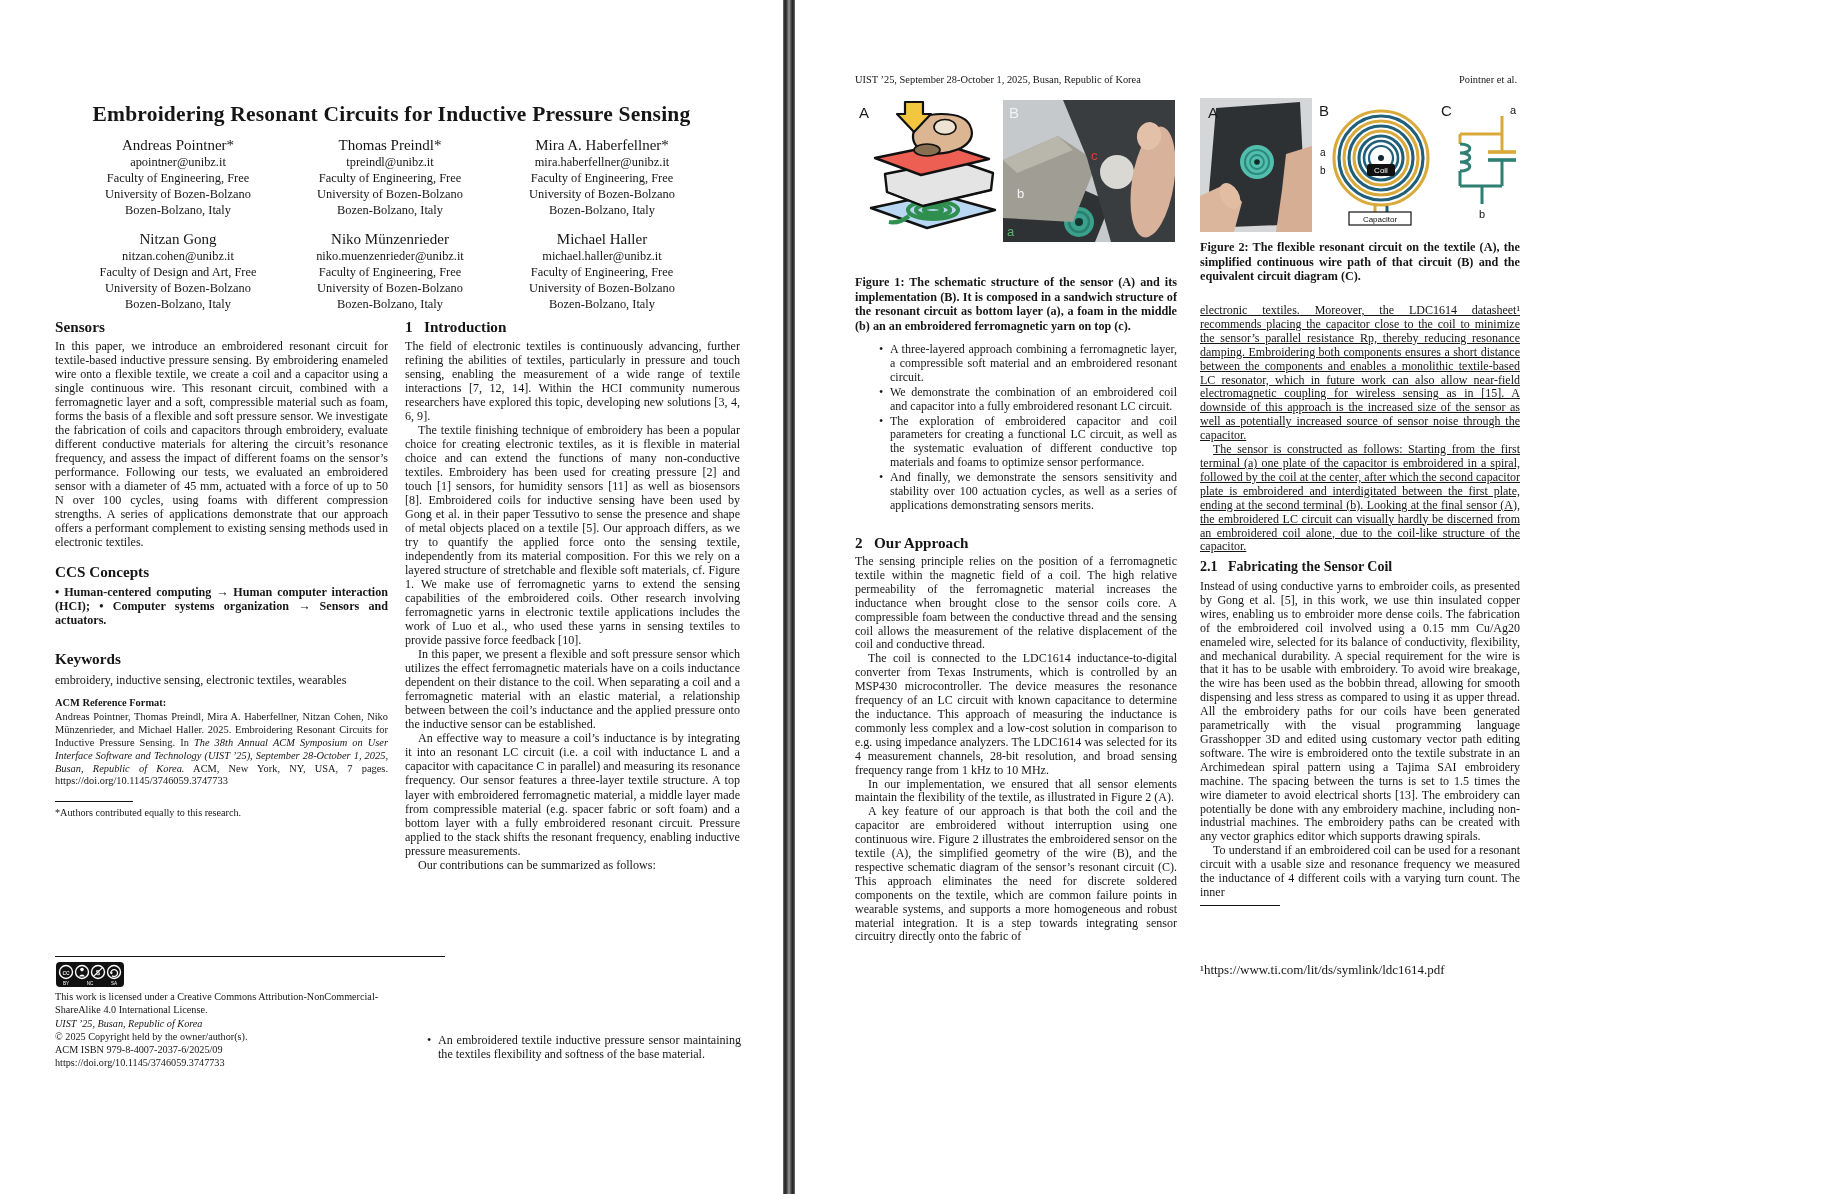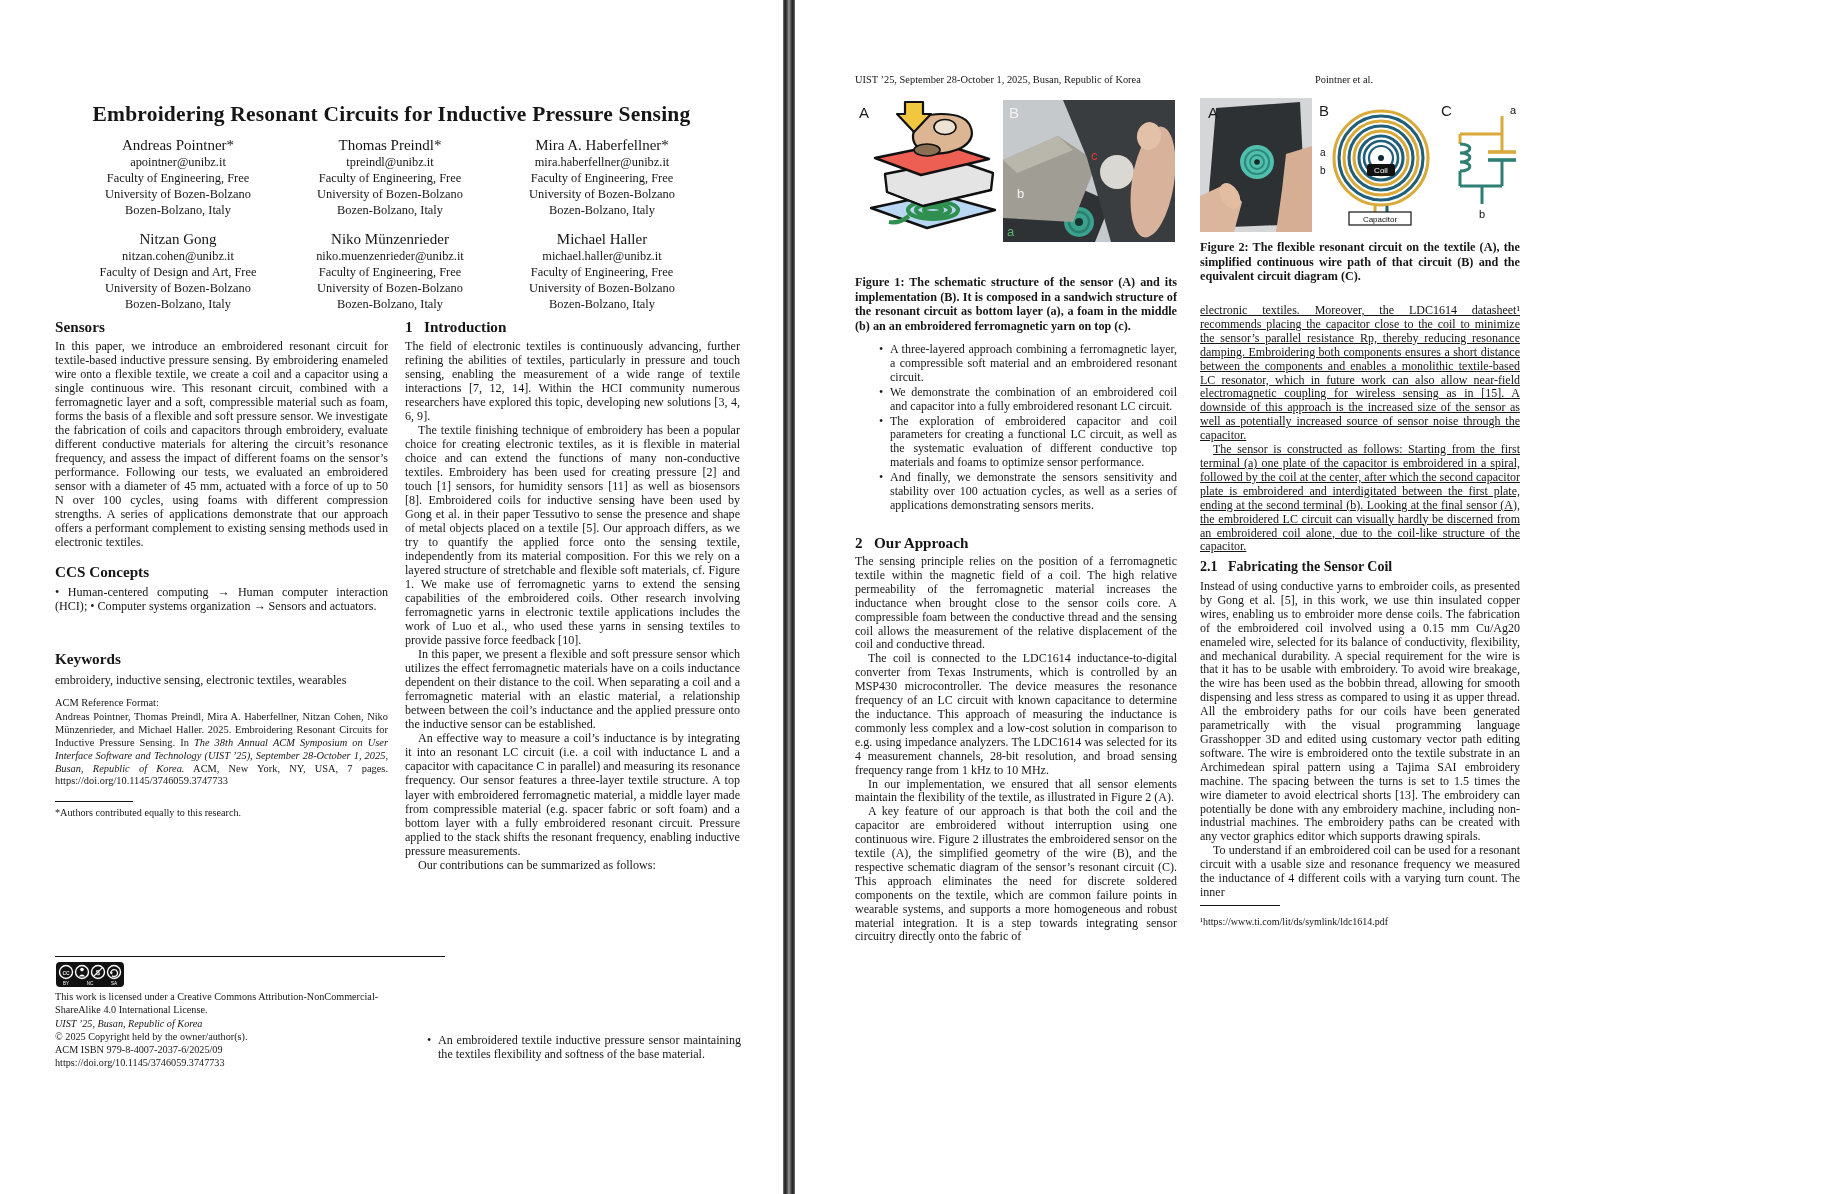--- a/index.html
+++ b/index.html
@@ -15,21 +15,21 @@
     background:linear-gradient(90deg,#777 0px,#1d1d1d 2px,#4a4a4a 4px,#9a9a9a 6px,#4a4a4a 8px,#1d1d1d 10px,#777 12px);}
   
   .title{font-size:21.5px;font-weight:bold;text-align:center;letter-spacing:.2px;}
   .auth-name{font-size:15px;text-align:center;}
   .auth-line{font-size:12.4px;line-height:1.3;text-align:center;}
   .h1{font-size:15.2px;font-weight:bold;}
   .body-t{font-size:12.1px;line-height:1.16;text-align:justify;}
   .body-t p{margin:0;}
   .body-t p.ind{text-indent:13px;}
   .p2 .body-t{font-size:12px;}
-  .bold-t{font-weight:normal;}
+  .bold-t{font-weight:bold;}
   .small-t{font-size:10.4px;line-height:1.24;text-align:justify;}
   .tiny-t{font-size:10.2px;line-height:1.3;}
   .caption{font-size:12.2px;font-weight:bold;line-height:1.2;text-align:justify;}
   .rule{border-top:1px solid #111;height:0;}
   .bullets .bi{position:relative;padding-left:13px;margin:0 0 1px 0;}
   .bullets .bi::before{content:"\2022";position:absolute;left:2px;}
   .italic{font-style:italic;}
   .fig-label{font-family:"Liberation Sans",sans-serif;font-size:15px;color:#1c1c1c;}
   .hdr{font-size:10.4px;}
   .photo-label{font-family:"Liberation Sans",sans-serif;font-size:13px;}
@@ -144,21 +144,21 @@
   <div class="abs body-t bullets" style="left:425px;top:1033px;width:316px;">
     <p class="bi">An embroidered textile inductive pressure sensor maintaining the textiles flexibility and softness of the base material.</p>
   </div>
 </div>
 
 <div id="page-divider"></div>
 
 <div class="page p2" style="left:795px;width:1047px;">
 
   <div class="abs hdr" style="left:60px;top:74px;width:450px;">UIST ’25, September 28-October 1, 2025, Busan, Republic of Korea</div>
-  <div class="abs hdr" style="left:520px;top:74px;width:202px;">Pointner et al.</div>
+  <div class="abs hdr" style="left:520px;top:74px;width:202px;text-align:right;">Pointner et al.</div>
 
   <div class="abs" style="left:62px;top:100px;">
     <svg width="146" height="142" viewBox="0 0 146 142">
 
       <path d="M14,108 L80,94 L138,110 L70,128 Z" fill="#b9d6f2" stroke="#111" stroke-width="2.4" stroke-linejoin="round"></path>
       <g stroke="#2f8f4e" stroke-width="4.2" fill="none">
         <ellipse cx="76" cy="110" rx="25" ry="9"></ellipse>
         <ellipse cx="76" cy="110" rx="17" ry="6"></ellipse>
         <ellipse cx="76" cy="110" rx="9" ry="3.2"></ellipse>
         <path d="M52,116 q-10,8 -20,6"></path>
@@ -289,14 +289,14 @@
     <p class="ind">The sensor is constructed as follows: Starting from the first terminal (a) one plate of the capacitor is embroidered in a spiral, followed by the coil at the center, after which the second capacitor plate is embroidered and interdigitated between the first plate, ending at the second terminal (b). Looking at the final sensor (A), the embroidered LC circuit can visually hardly be discerned from an embroidered coil alone, due to the coil-like structure of the capacitor.</p>
   </div>
 
   <div class="abs h1" style="left:405px;top:559px;width:320px;font-size:14px;">2.1&nbsp;&nbsp;&nbsp;Fabricating the Sensor Coil</div>
   <div class="abs body-t" style="left:405px;top:580px;width:320px;">
     <p>Instead of using conductive yarns to embroider coils, as presented by Gong et al. [5], in this work, we use thin insulated copper wires, enabling us to embroider more dense coils. The fabrication of the embroidered coil involved using a 0.15 mm Cu/Ag20 enameled wire, selected for its balance of conductivity, flexibility, and mechanical durability. A special requirement for the wire is that it has to be usable with embroidery. To avoid wire breakage, the wire has been used as the bobbin thread, allowing for smooth dispensing and less stress as compared to using it as upper thread. All the embroidery paths for our coils have been generated parametrically with the visual programming language Grasshopper 3D and edited using customary vector path editing software. The wire is embroidered onto the textile substrate in an Archimedean spiral pattern using a Tajima SAI embroidery machine. The spacing between the turns is set to 1.5 times the wire diameter to avoid electrical shorts [13]. The embroidery can potentially be done with any embroidery machine, including non-industrial machines. The embroidery paths can be created with any vector graphics editor which supports drawing spirals.</p>
     <p class="ind">To understand if an embroidered coil can be used for a resonant circuit with a usable size and resonance frequency we measured the inductance of 4 different coils with a varying turn count. The inner</p>
   </div>
 
   <div class="abs rule" style="left:405px;top:905px;width:80px;"></div>
-  <div class="abs" style="left:405px;top:916px;width:320px;font-size:10px;">¹https://www.ti.com/lit/ds/symlink/ldc1614.pdf</div>
+  <div class="abs" style="left:405px;top:962px;width:320px;font-size:13px;">¹https://www.ti.com/lit/ds/symlink/ldc1614.pdf</div>
 </div>
 
 </body></html>

